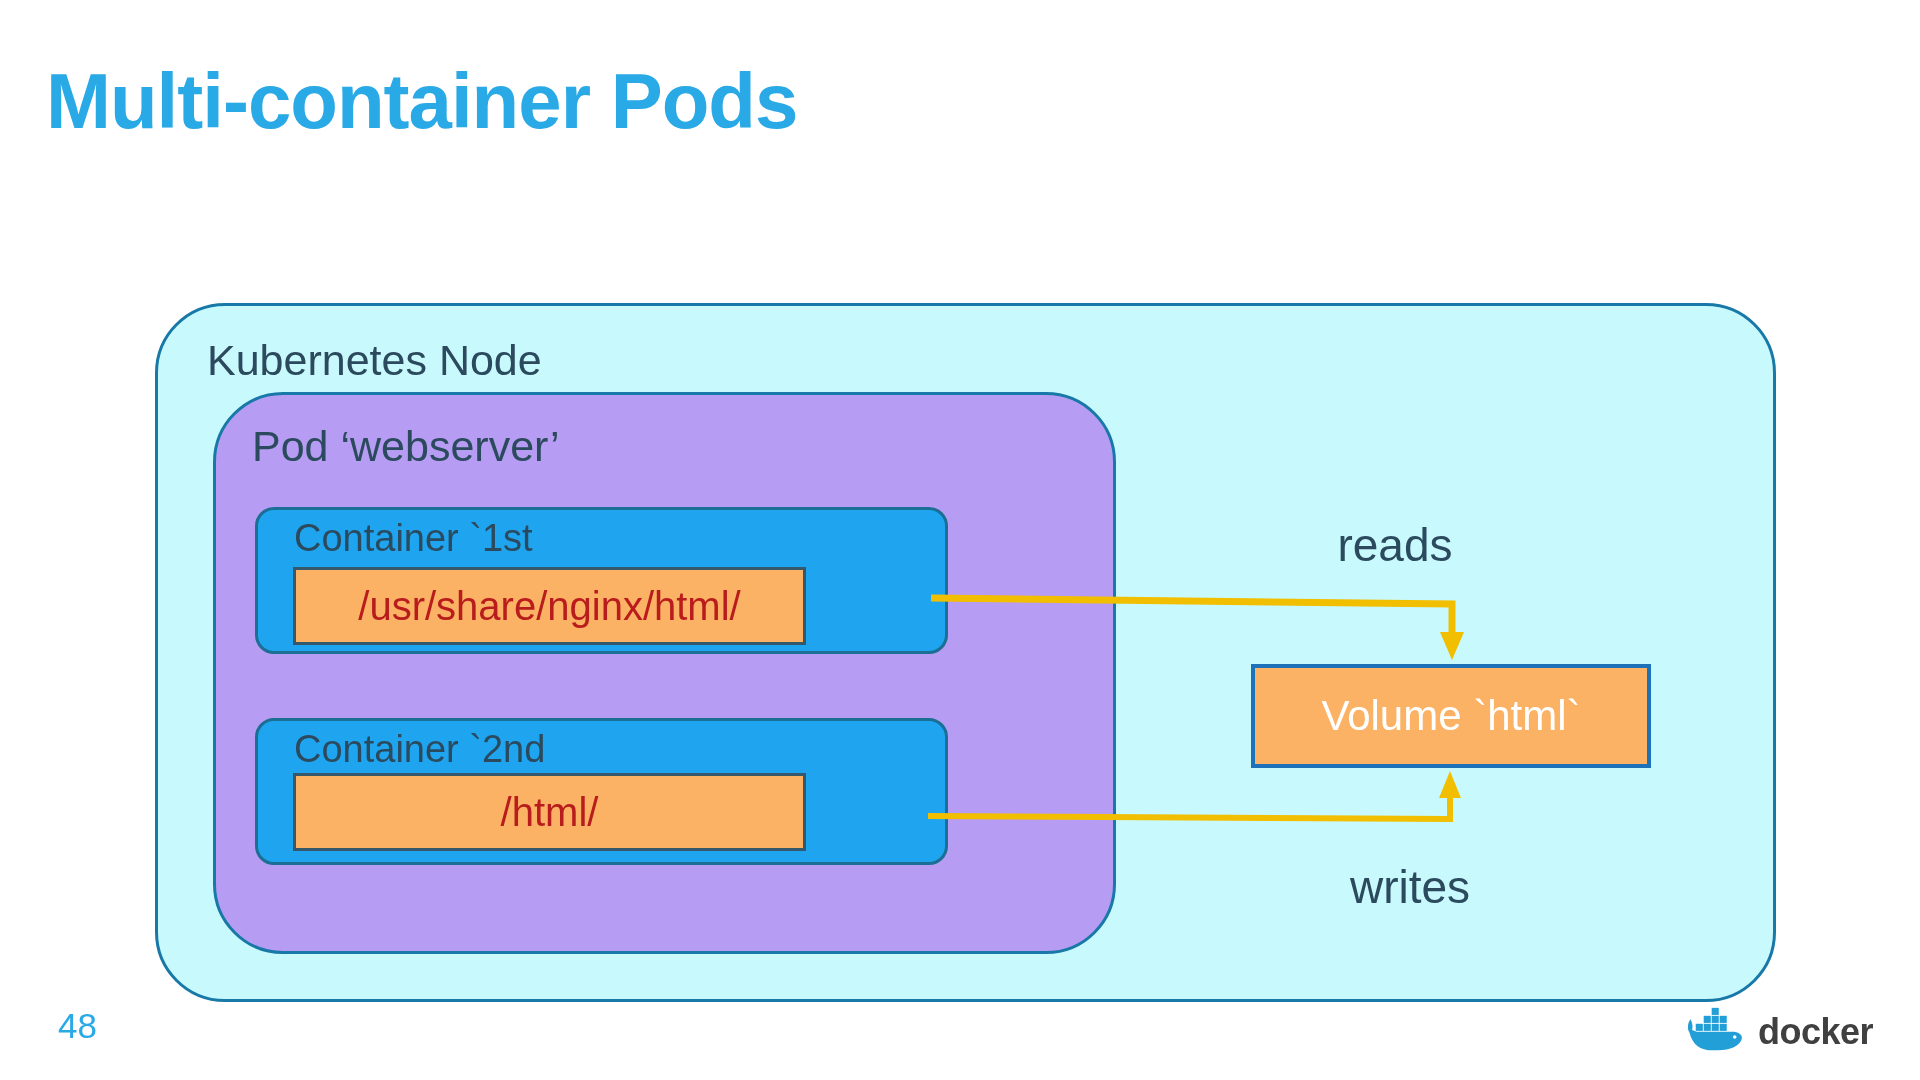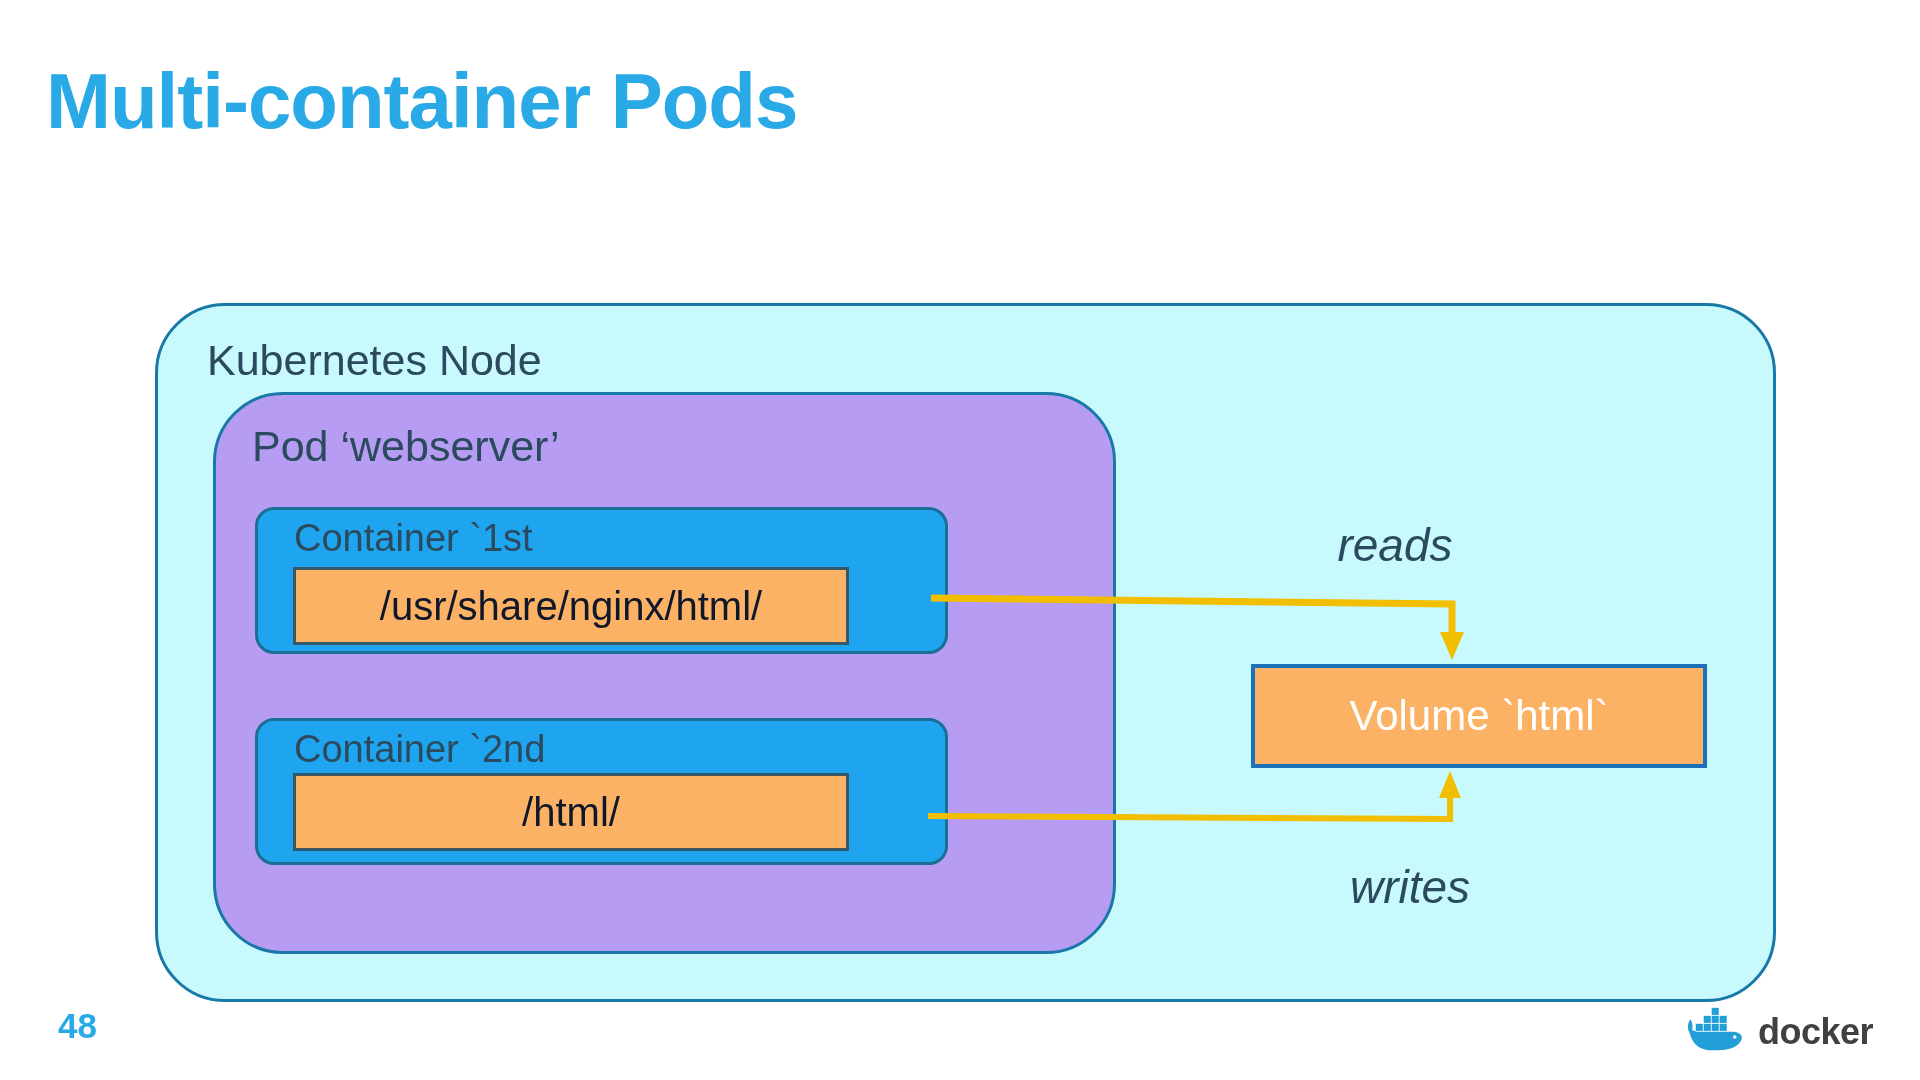--- a/index.html
+++ b/index.html
@@ -40,49 +40,49 @@
     left:255px;width:693px;height:147px;
     background:#1FA5F0;border:3px solid #1B6E94;border-radius:19px;
     box-sizing:border-box;
   }
   .container-1{top:507px;}
   .container-2{top:718px;}
   .container-label{
     left:36px;top:7px;font-size:38px;color:#2C4A5E;white-space:nowrap;
   }
   .mount-path{
-    left:35px;width:556px;height:78px;
+    left:35px;width:513px;height:78px;
     background:#FBB264;border:3px solid #35596B;box-sizing:border-box;
     display:flex;align-items:center;justify-content:center;
-    font-size:40px;color:#0f172a;white-space:nowrap;
+    font-size:40px;color:#b91c1c;white-space:nowrap;
   }
   .mount-1{top:57px;}
   .mount-2{top:52px;}
 
   
   .volume-box{
-    left:1251px;top:664px;width:456px;height:104px;
+    left:1251px;top:664px;width:400px;height:104px;
     background:#FBB264;border:4px solid #1D71B8;box-sizing:border-box;
     display:flex;align-items:center;justify-content:center;
     font-size:42px;color:#ffffff;white-space:nowrap;
   }
 
   
   .arrow-label{
-    font-size:46px;color:#2C4A5E;width:220px;text-align:center;white-space:nowrap;font-style:italic;
+    font-size:46px;color:#2C4A5E;width:220px;text-align:center;white-space:nowrap;
   }
   .reads-label{left:1285px;top:518px;}
   .writes-label{left:1300px;top:860px;}
 
   
   .arrows-svg{left:0;top:0;width:1920px;height:1080px;pointer-events:none;}
 
   
   .page-number{
-    left:58px;top:1006px;font-size:35px;color:#29A9E5;font-weight:bold;
+    left:58px;top:1006px;font-size:35px;color:#29A9E5;
   }
   .docker-logo{
     left:1686px;top:1002px;width:190px;height:56px;
     display:flex;align-items:center;gap:10px;
   }
   .docker-wordmark{
     font-size:36px;font-weight:bold;color:#404040;letter-spacing:-0.5px;
     padding-top:4px;
   }
 </style>

